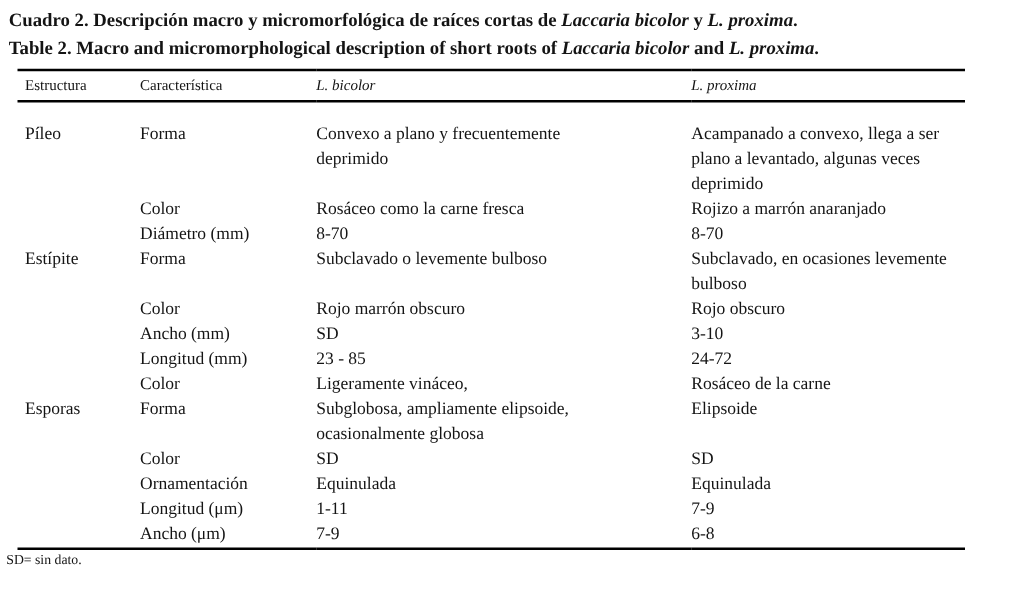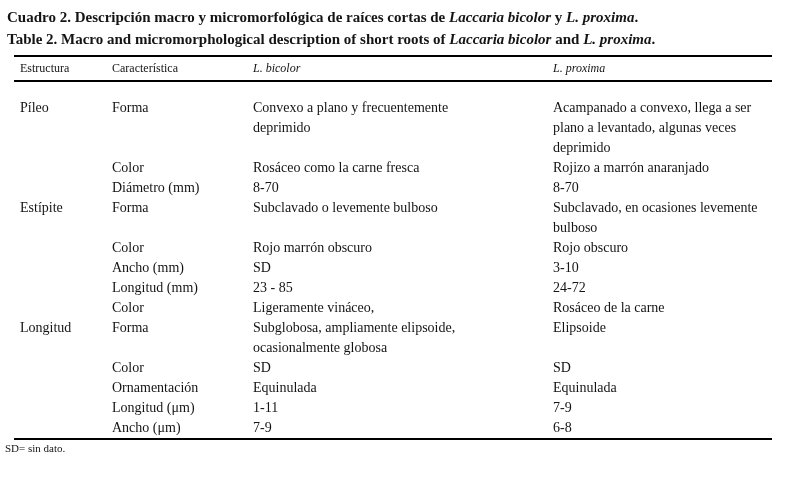--- a/index.html
+++ b/index.html
@@ -128,21 +128,21 @@
         <td>23 - 85</td>
         <td>24-72</td>
       </tr>
       <tr>
         <td class="first"></td>
         <td>Color</td>
         <td>Ligeramente vináceo,</td>
         <td>Rosáceo de la carne</td>
       </tr>
       <tr>
-        <td class="first">Longitud</td>
+        <td class="first">Esporas</td>
         <td>Forma</td>
         <td>Subglobosa, ampliamente elipsoide,
 ocasionalmente globosa</td>
         <td>Elipsoide</td>
       </tr>
       <tr>
         <td class="first"></td>
         <td>Color</td>
         <td>SD</td>
         <td>SD</td>

